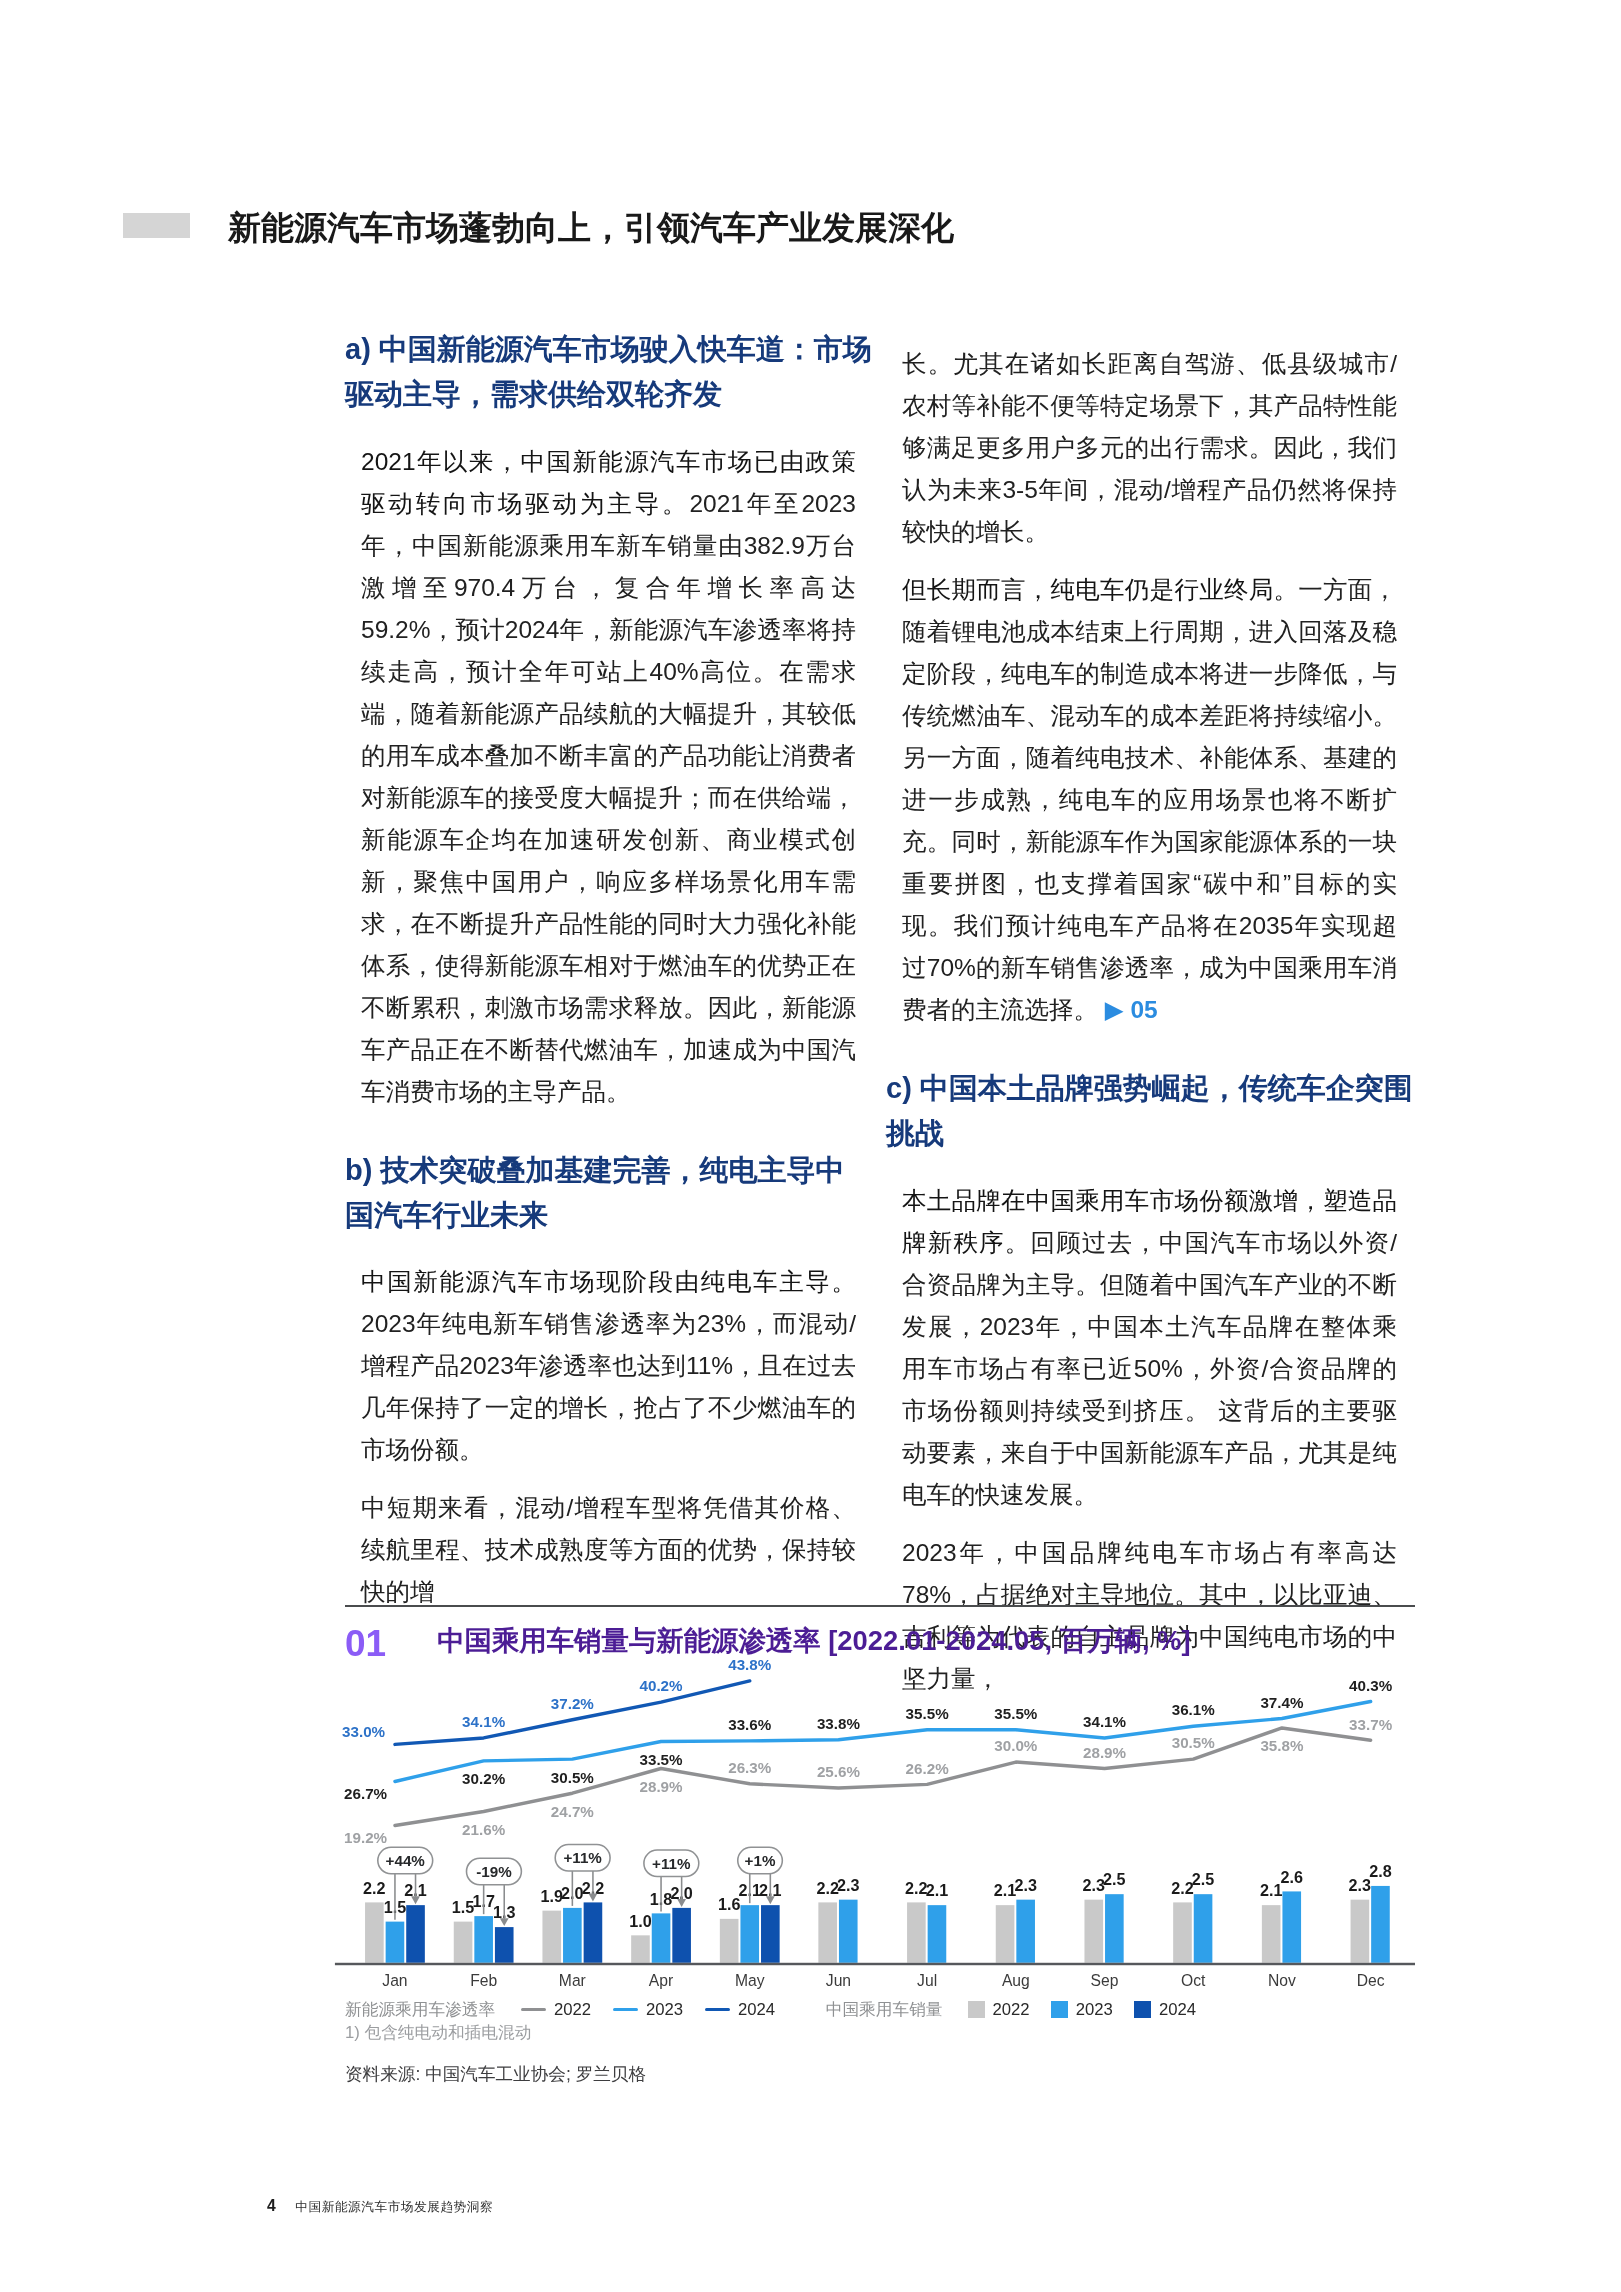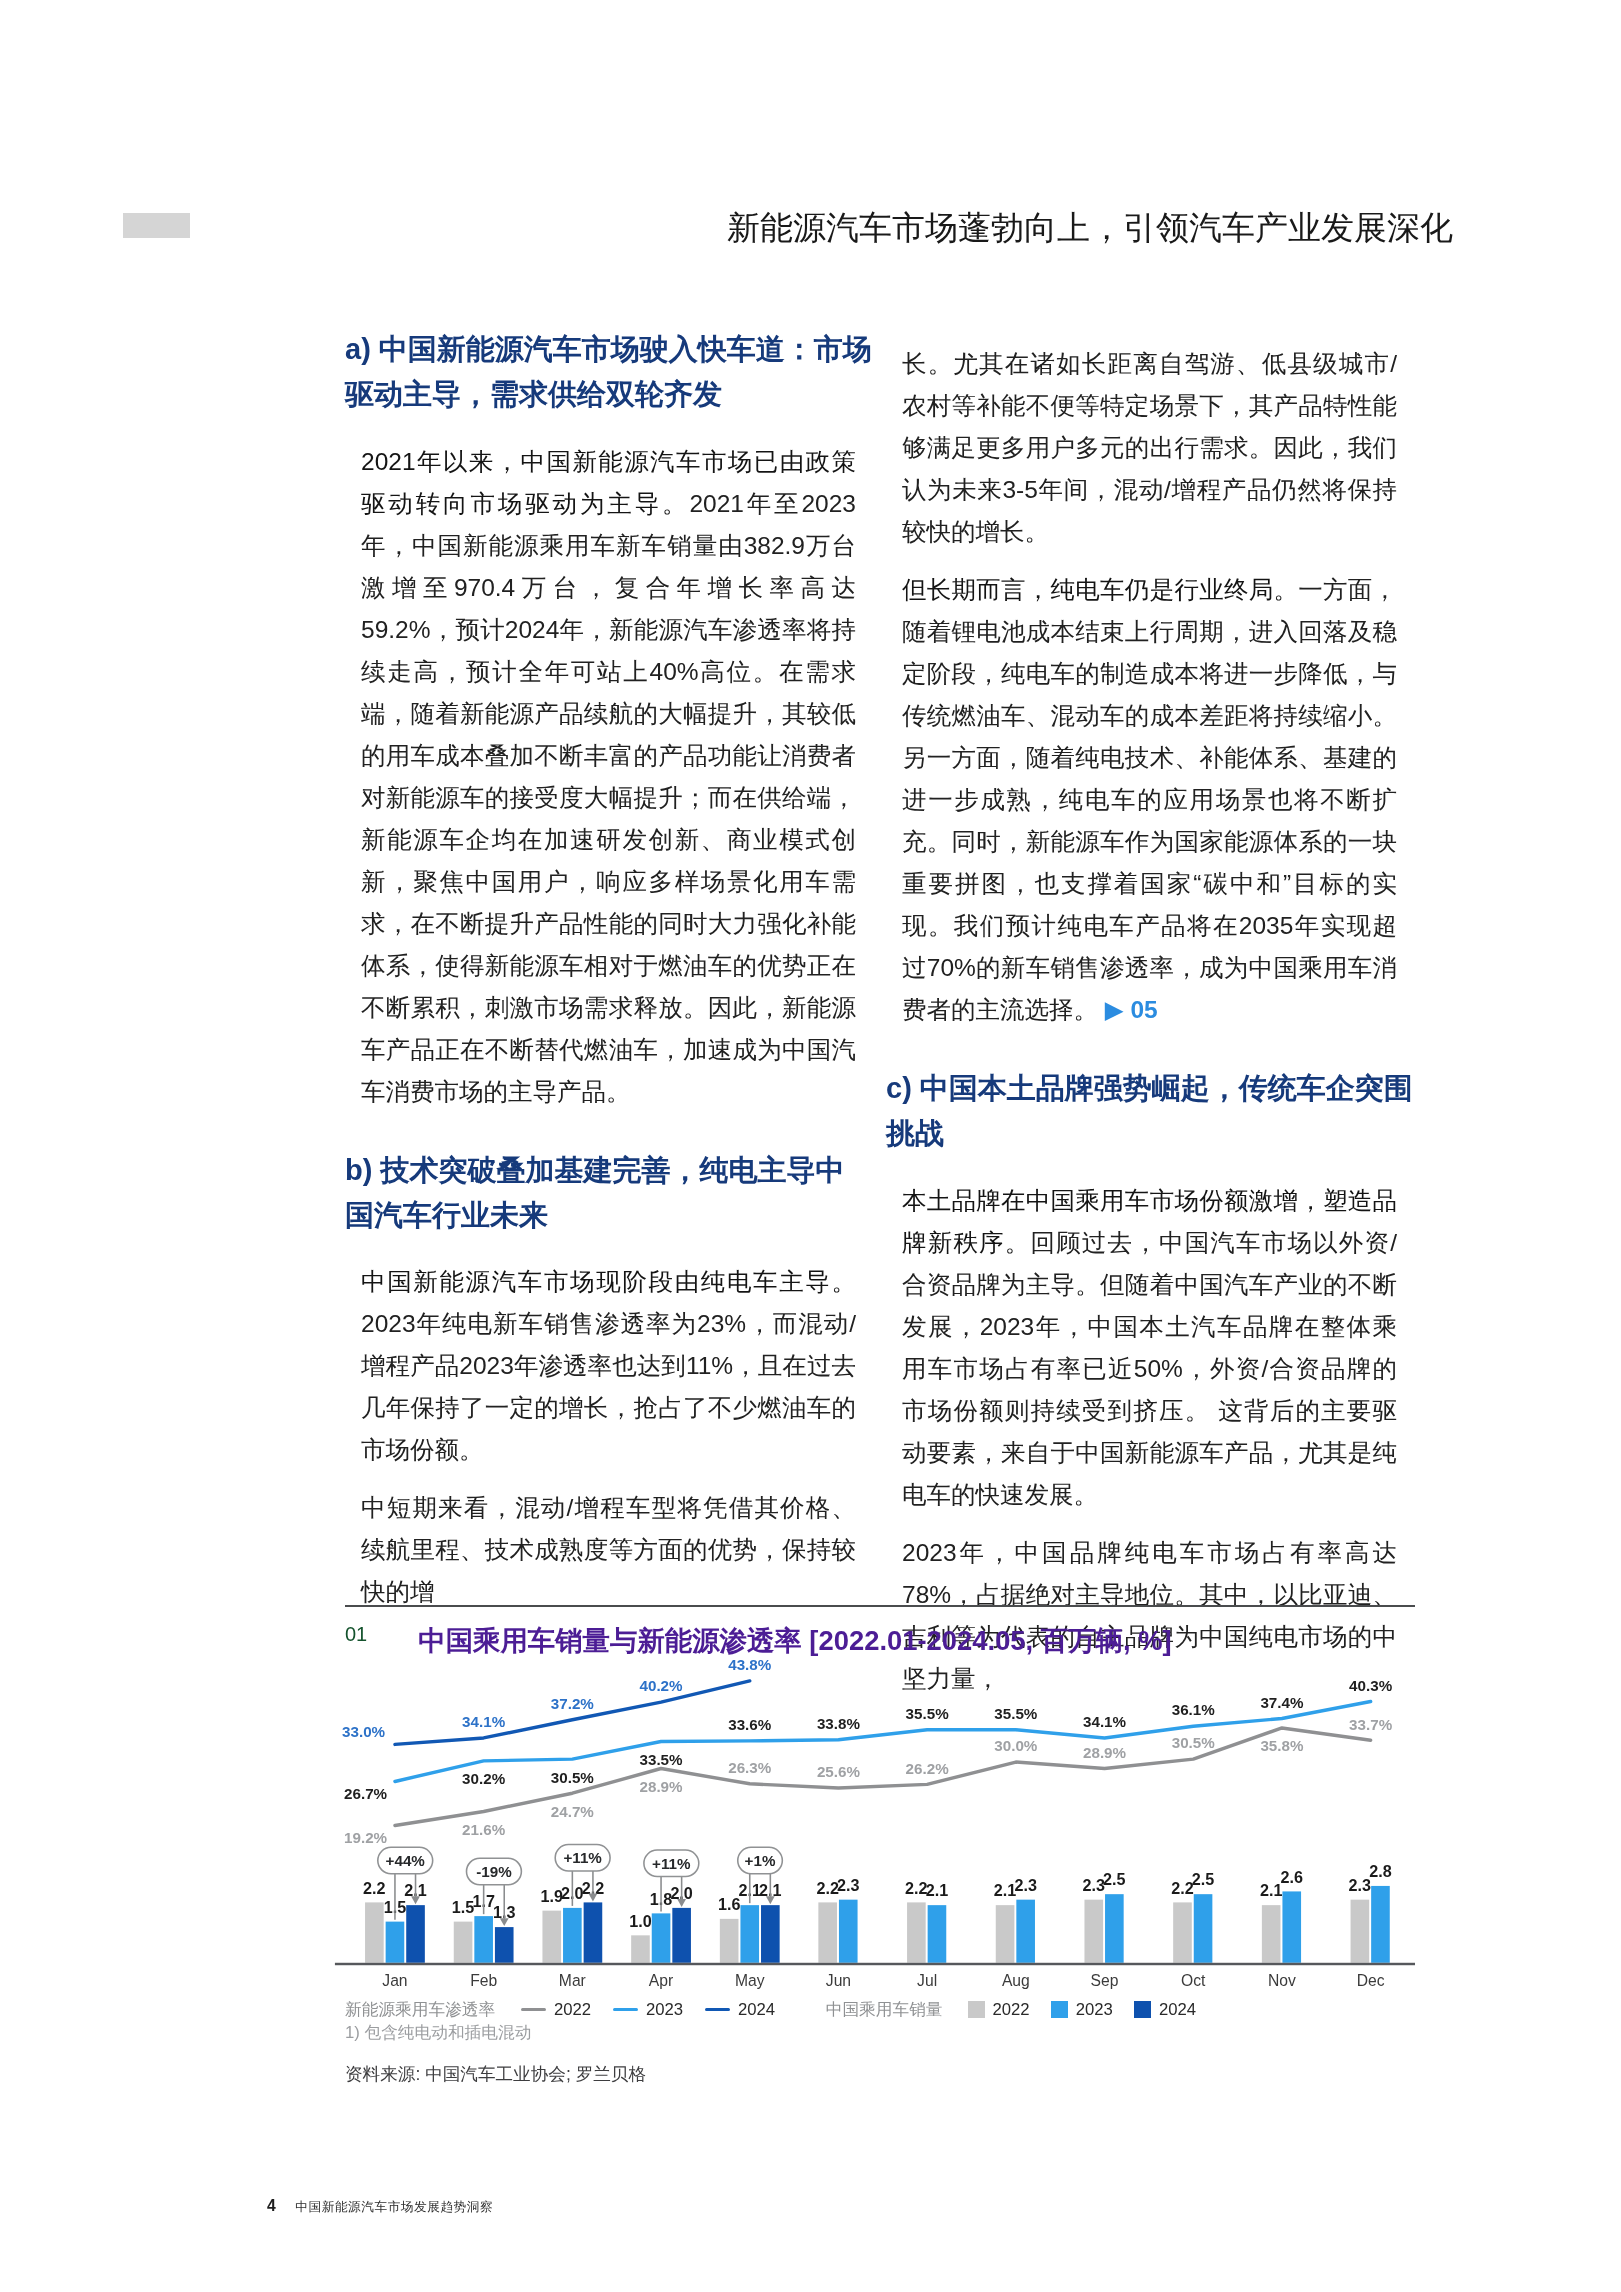--- a/index.html
+++ b/index.html
@@ -1,36 +1,36 @@
 <!DOCTYPE html>
 <html><head>
 <meta charset="utf-8">
 <style>
   html,body{margin:0;padding:0;background:#e8e8e8;}
   .page{position:relative;width:1621px;height:2293px;background:#ffffff;margin:0 auto;
         font-family:"Liberation Sans","DejaVu Sans",sans-serif;overflow:hidden;}
   
   .hdr-block{position:absolute;left:123px;top:213px;width:67px;height:24.5px;background:#d5d5d5;}
-  .page-title{position:absolute;left:228px;top:206px;width:1225px;font-size:33px;font-weight:normal;
-              color:#191919;letter-spacing:0px;text-align:right;}
+  .page-title{position:absolute;left:228px;top:206px;width:1225px;font-size:33px;font-weight:bold;
+              color:#191919;letter-spacing:0px;}
   
   .col{position:absolute;top:327px;width:527px;font-size:24.5px;line-height:42px;color:#212121;
        text-align:justify;}
   .col-left{left:345px;}
   .col-right{left:886px;}
   h2.sec{font-size:29px;line-height:45px;font-weight:bold;color:#163a7b;margin:0 0 23.5px 0;text-align:left;}
   h2.sec.mt{margin-top:35px;}
   .col p{margin:16px;}
   .col p.gap{margin-top:11.8px;}
   .lead{font-weight:normal;color:#141414;}
   .fig-ref{color:#2b8ce0;font-weight:bold;white-space:nowrap;}
   
   .chart-divider{position:absolute;left:345px;top:1605px;width:1070px;height:2px;background:#4a4c4e;}
   .chart-header{position:absolute;left:345px;top:1623px;width:1078px;}
-  .chart-no{font-size:20px;font-weight:normal;color:#14532d;display:inline-block;vertical-align:top;}
+  .chart-no{font-size:37px;font-weight:bold;color:#8b5cf6;display:inline-block;vertical-align:top;}
   .chart-title{font-size:27.4px;font-weight:bold;color:#4c1d95;display:inline-block;margin-left:51px;vertical-align:top;}
   .chart-canvas{position:absolute;left:327px;top:1656px;width:1092px;height:345px;}
   
   .legend{position:absolute;left:345px;top:1998px;width:1078px;display:flex;align-items:center;
           font-size:16.7px;color:#2a2a2a;}
   .legend .grouplabel{color:#8f9193;margin-right:25.5px;}
   .legend .item{display:flex;align-items:center;margin-right:21.6px;}
   .legend .line-swatch{width:25.5px;height:3.9px;border-radius:2px;margin-right:7.8px;}
   .legend .sq-swatch{width:16.7px;height:16.7px;margin-right:7.8px;}
   .legend .bars-label{margin-left:29px;text-align:center;}

